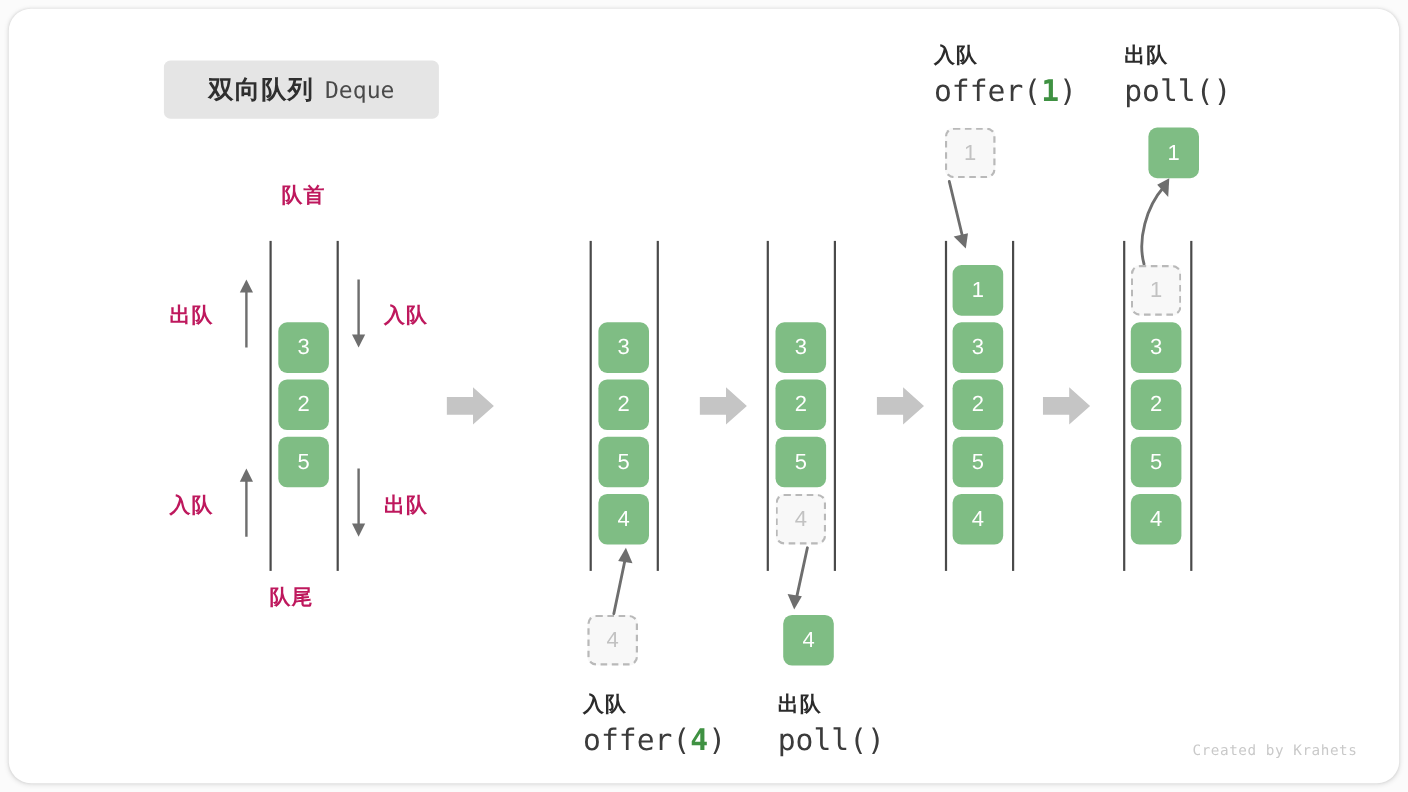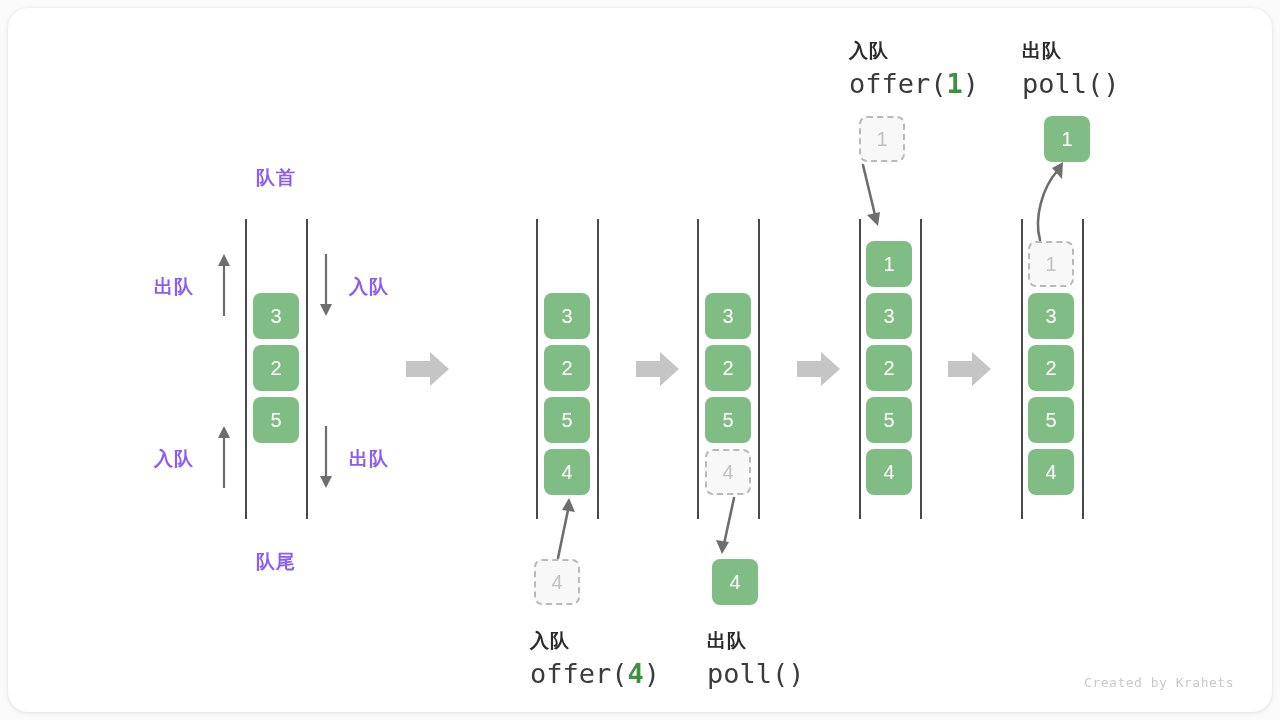--- a/index.html
+++ b/index.html
@@ -56,21 +56,21 @@
     font-family: "DejaVu Sans Mono", "Liberation Mono", monospace;
     font-size: 21px;
     color: #4a4a4a;
   }
 
   
   .cn-label {
     position: absolute;
     font-size: 19px;
     font-weight: bold;
-    color: #8b5cf6;
+    color: #be185d;
     white-space: nowrap;
     letter-spacing: 1px;
   }
   .op-label {
     position: absolute;
     white-space: nowrap;
     line-height: 1.42;
     text-align: left;
   }
   .op-label .cn {
@@ -147,23 +147,27 @@
     color: #c9c9c9;
     letter-spacing: 0.5px;
   }
 </style>
 </head>
 <body>
 
 <div id="canvas">
   <div id="card">
 
+    <div id="title-badge">
+      <span class="cn">双向队列</span>
+      <span class="en">Deque</span>
+    </div>
 
     <div class="cn-label" style="left:237px; top:157px; width:62px; text-align:center;">队首</div>
-    <div class="cn-label" style="left:237px; top:541px; width:62px; text-align:center;">队尾</div>
+    <div class="cn-label" style="left:237px; top:522px; width:62px; ">队尾</div>
 
     <div class="rail" style="left:237px; top:211px; height:300px;"></div>
     <div class="rail" style="left:298px; top:211px; height:300px;"></div>
 
     <div class="cn-label" style="left:146px; top:266px;">出队</div>
     <svg class="dir-arrow" style="left:207px; top:244px;" viewBox="0 0 18 66">
       <line x1="9" y1="64" x2="9" y2="10" stroke="#6e6e6e" stroke-width="2.2"></line>
       <path d="M9 2 L15 14 L3 14 Z" fill="#6e6e6e"></path>
     </svg>
 

